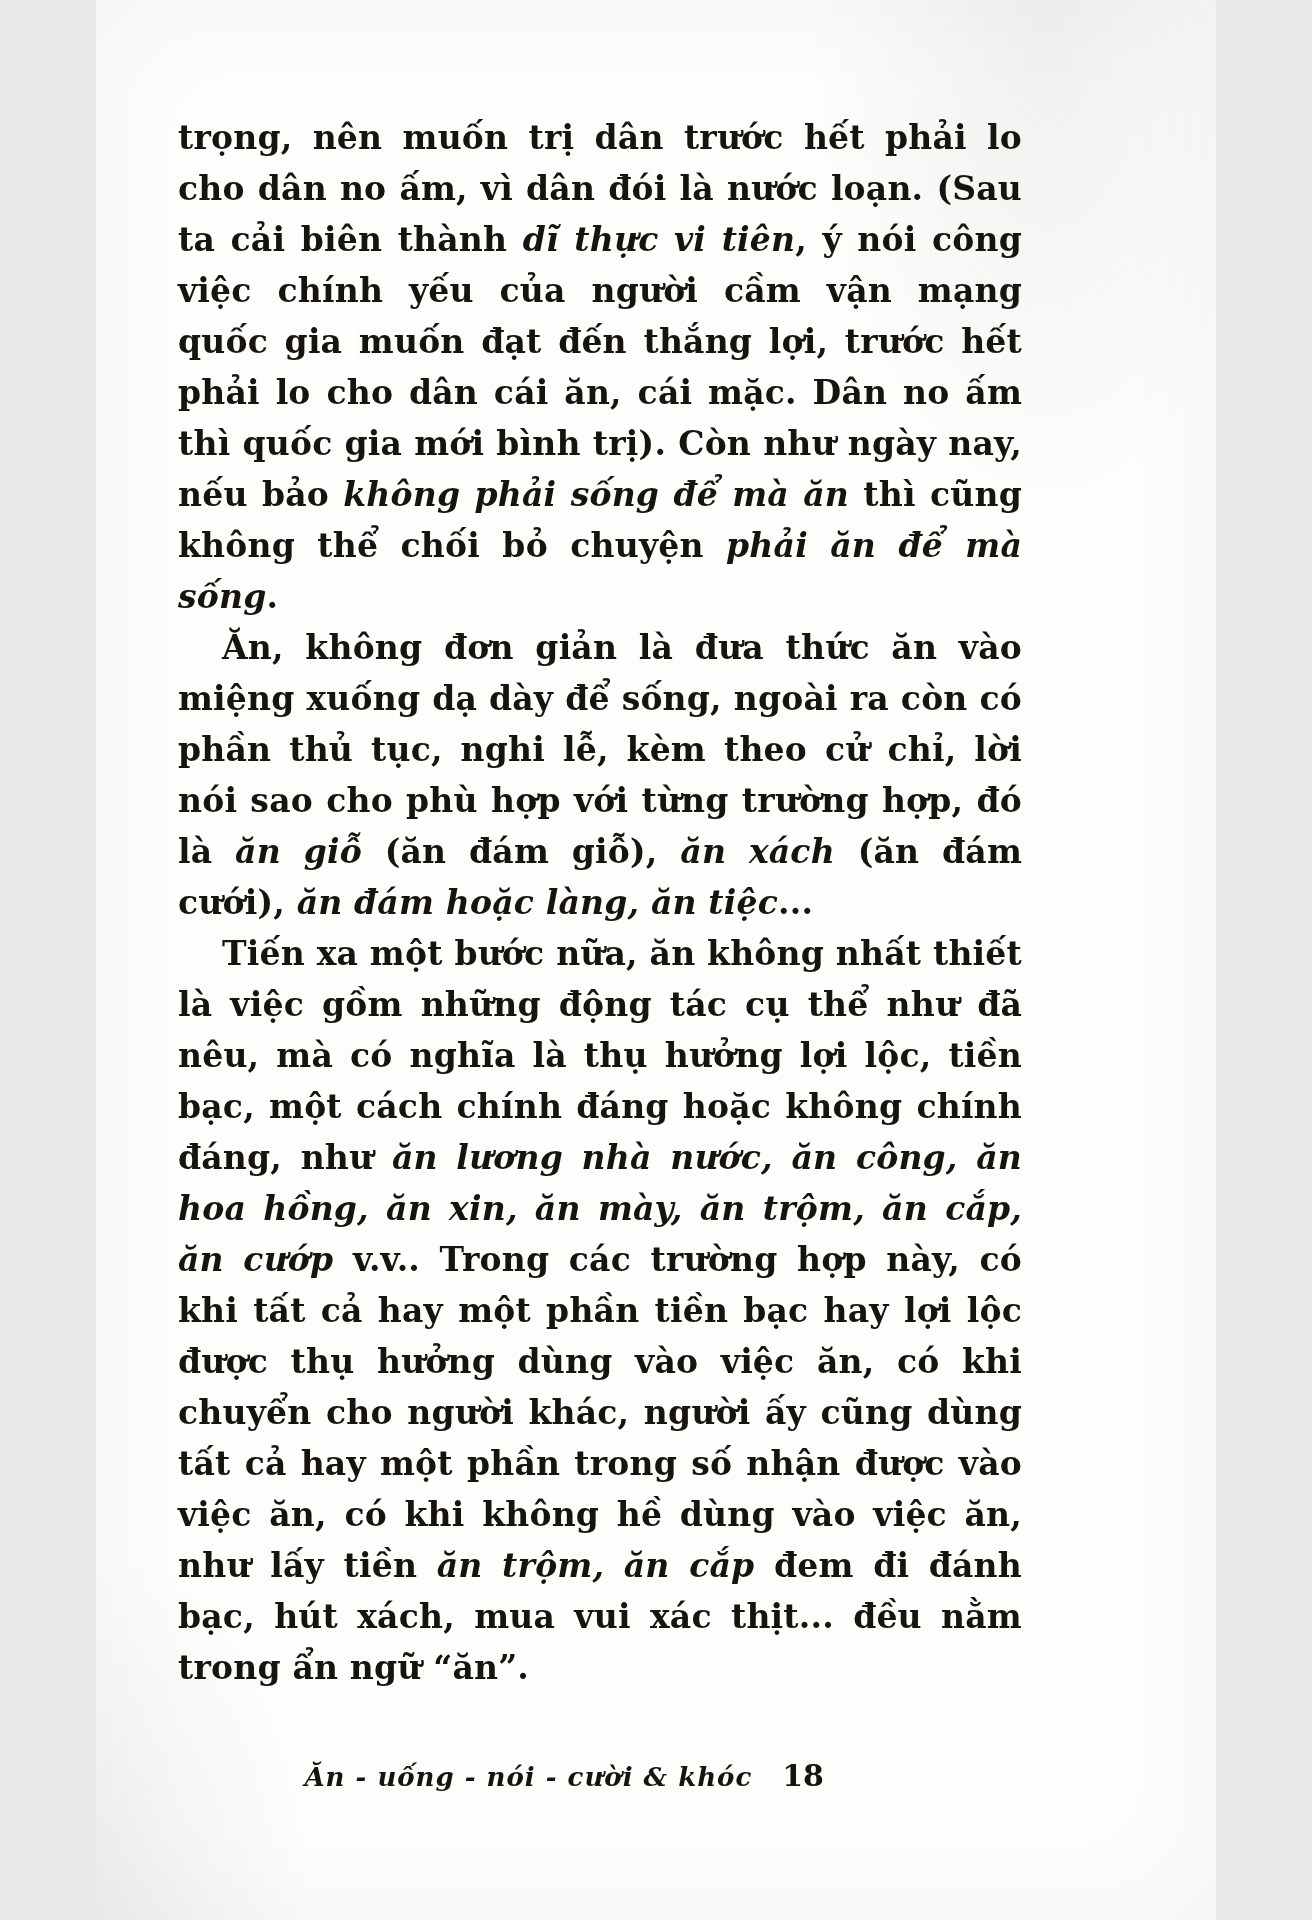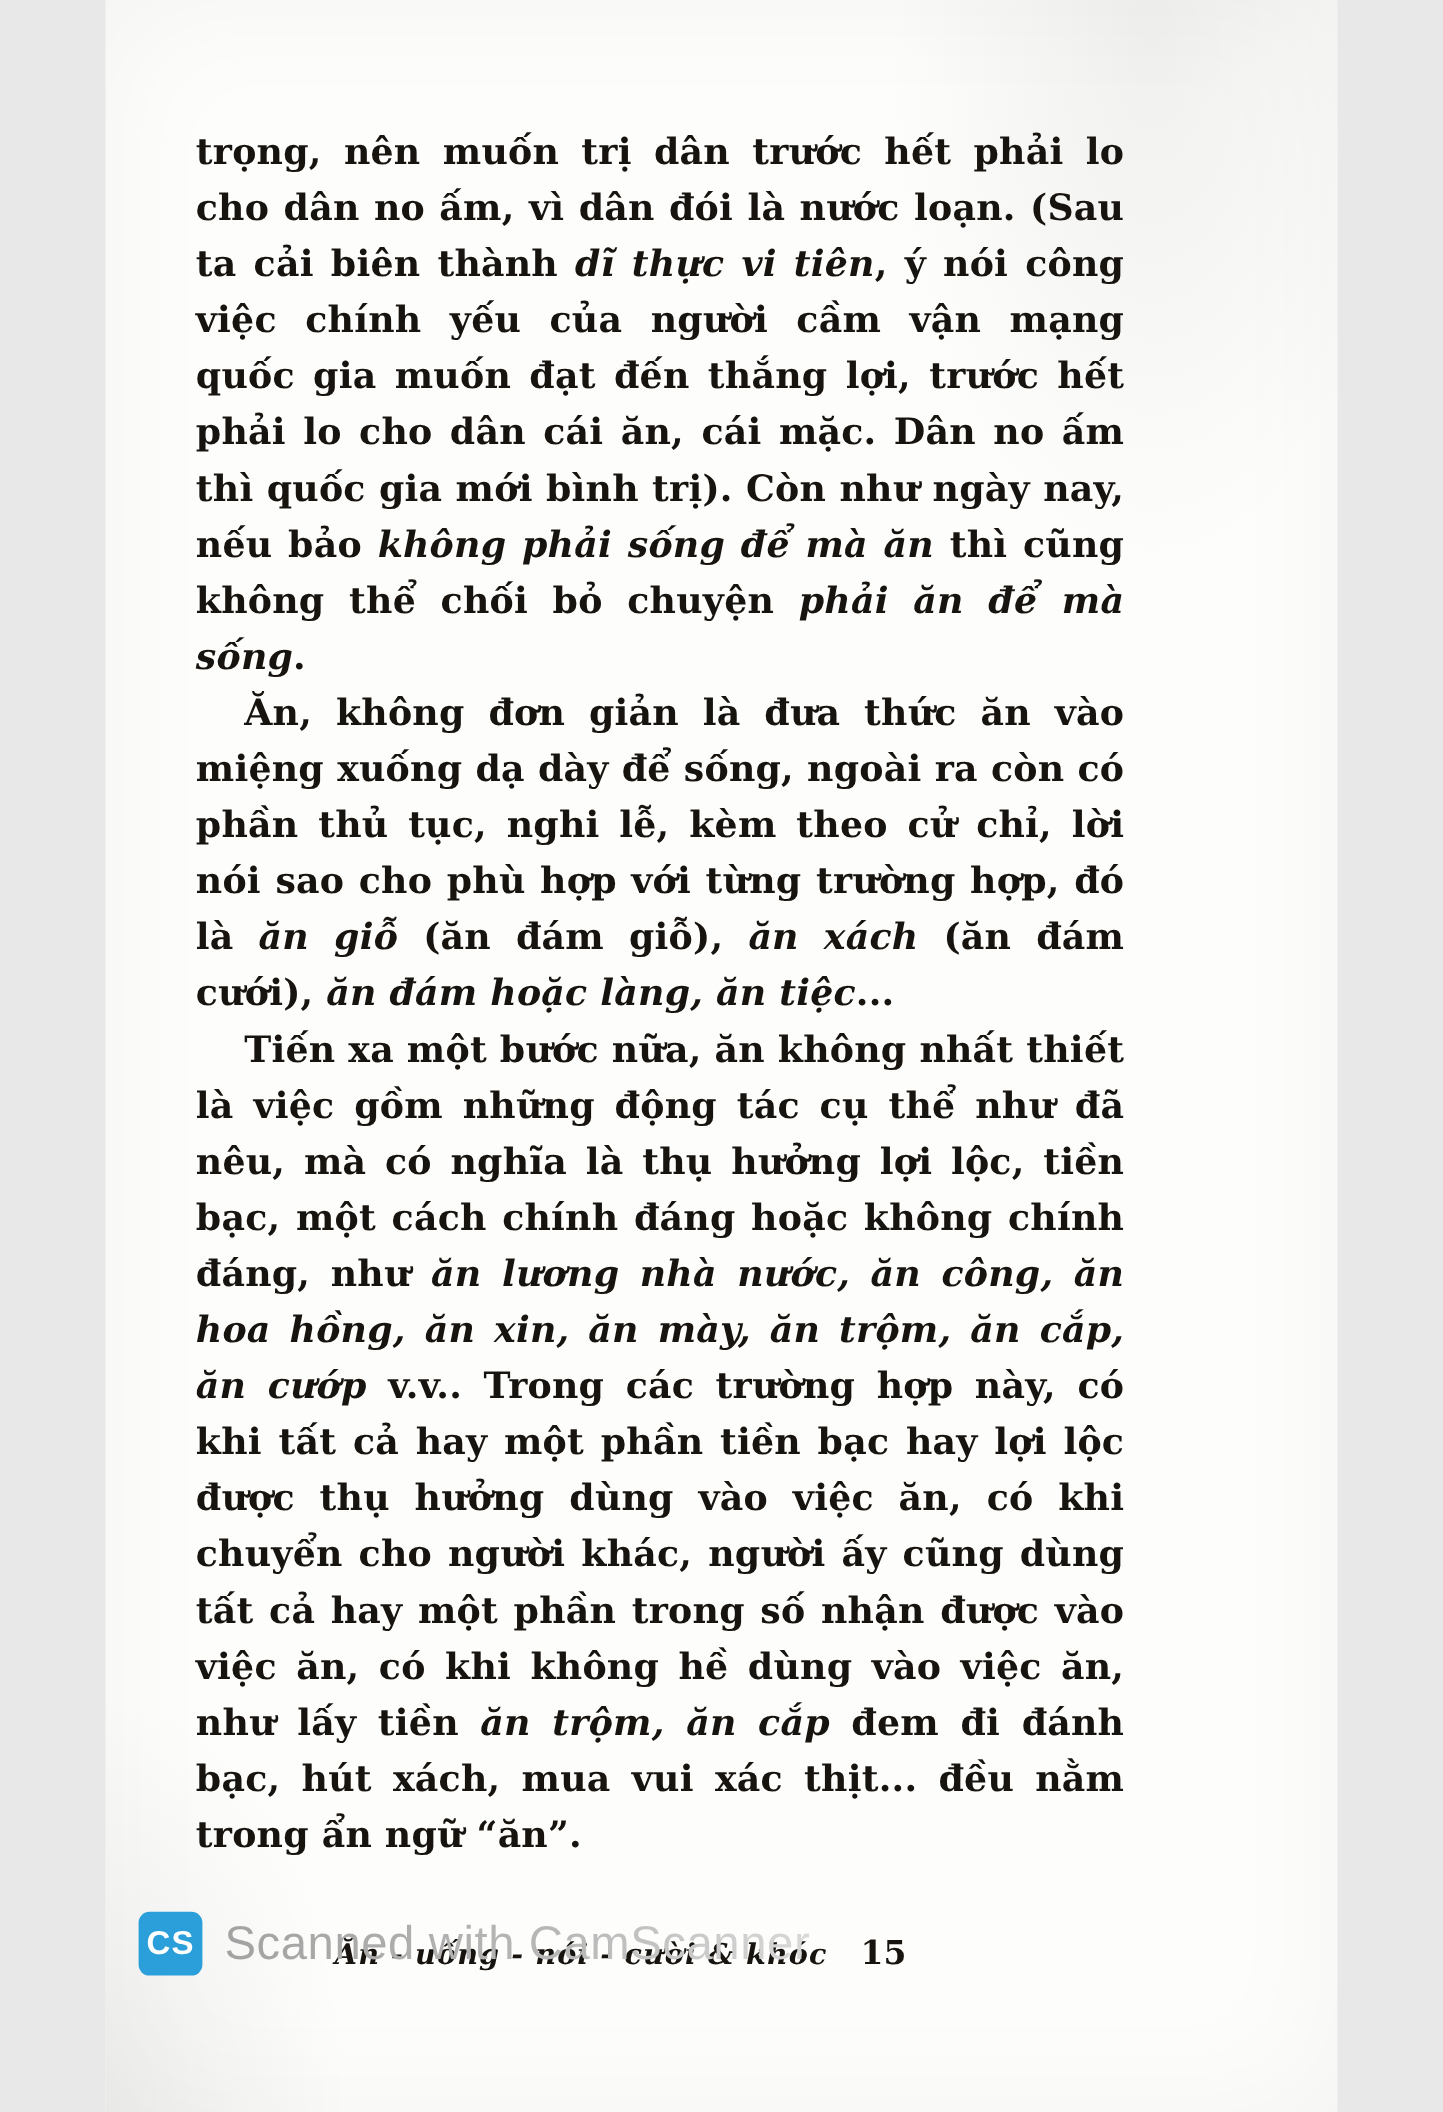--- a/index.html
+++ b/index.html
@@ -112,23 +112,17 @@
 <div class="scan-page">
 
   <div class="text-block">
       <p class="no-indent"><span>trọng, nên muốn trị dân trước hết phải lo cho dân no ấm, vì dân đói là nước loạn. (Sau ta cải biên thành </span><span class="it">dĩ thực vi tiên</span><span>, ý nói công việc chính yếu của người cầm vận mạng quốc gia muốn đạt đến thắng lợi, trước hết phải lo cho dân cái ăn, cái mặc. Dân no ấm thì quốc gia mới bình trị). Còn như ngày nay, nếu bảo </span><span class="it">không phải sống để mà ăn</span><span> thì cũng không thể chối bỏ chuyện </span><span class="it">phải ăn để mà sống</span><span>.</span></p>
       <p><span>Ăn, không đơn giản là đưa thức ăn vào miệng xuống dạ dày để sống, ngoài ra còn có phần thủ tục, nghi lễ, kèm theo cử chỉ, lời nói sao cho phù hợp với từng trường hợp, đó là </span><span class="it">ăn giỗ</span><span> (ăn đám giỗ), </span><span class="it">ăn xách</span><span> (ăn đám cưới), </span><span class="it">ăn đám hoặc làng, ăn tiệc</span><span>...</span></p>
       <p><span>Tiến xa một bước nữa, ăn không nhất thiết là việc gồm những động tác cụ thể như đã nêu, mà có nghĩa là thụ hưởng lợi lộc, tiền bạc, một cách chính đáng hoặc không chính đáng, như </span><span class="it">ăn lương nhà nước, ăn công, ăn hoa hồng, ăn xin, ăn mày, ăn trộm, ăn cắp, ăn cướp</span><span> v.v.. Trong các trường hợp này, có khi tất cả hay một phần tiền bạc hay lợi lộc được thụ hưởng dùng vào việc ăn, có khi chuyển cho người khác, người ấy cũng dùng tất cả hay một phần trong số nhận được vào việc ăn, có khi không hề dùng vào việc ăn, như lấy tiền </span><span class="it">ăn trộm, ăn cắp</span><span> đem đi đánh bạc, hút xách, mua vui xác thịt... đều nằm trong ẩn ngữ “ăn”.</span></p>
     </div>
 
   <div class="page-footer">
     <span class="running-title">Ăn - uống - nói - cười &amp; khóc</span>
-    <span class="page-number">15</span>
+    <span class="page-number">18</span>
   </div>
 
-  <div class="watermark">
-    <div class="cs-logo" style="background: rgb(43, 159, 217);">
-      <span>CS</span>
-    </div>
-    <span class="wm-text">Scanned with CamScanner</span>
-  </div>
 
 </div>
 
 </body></html>

